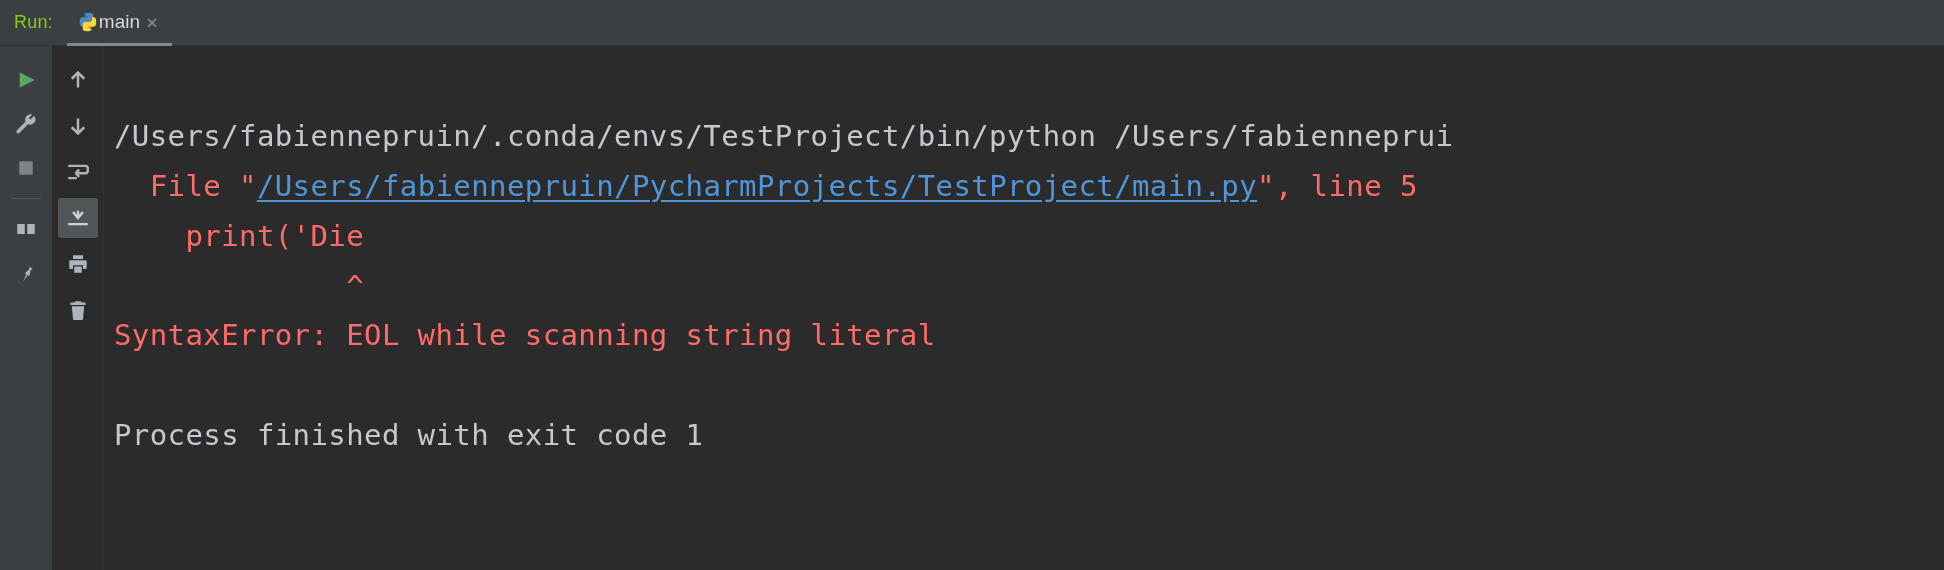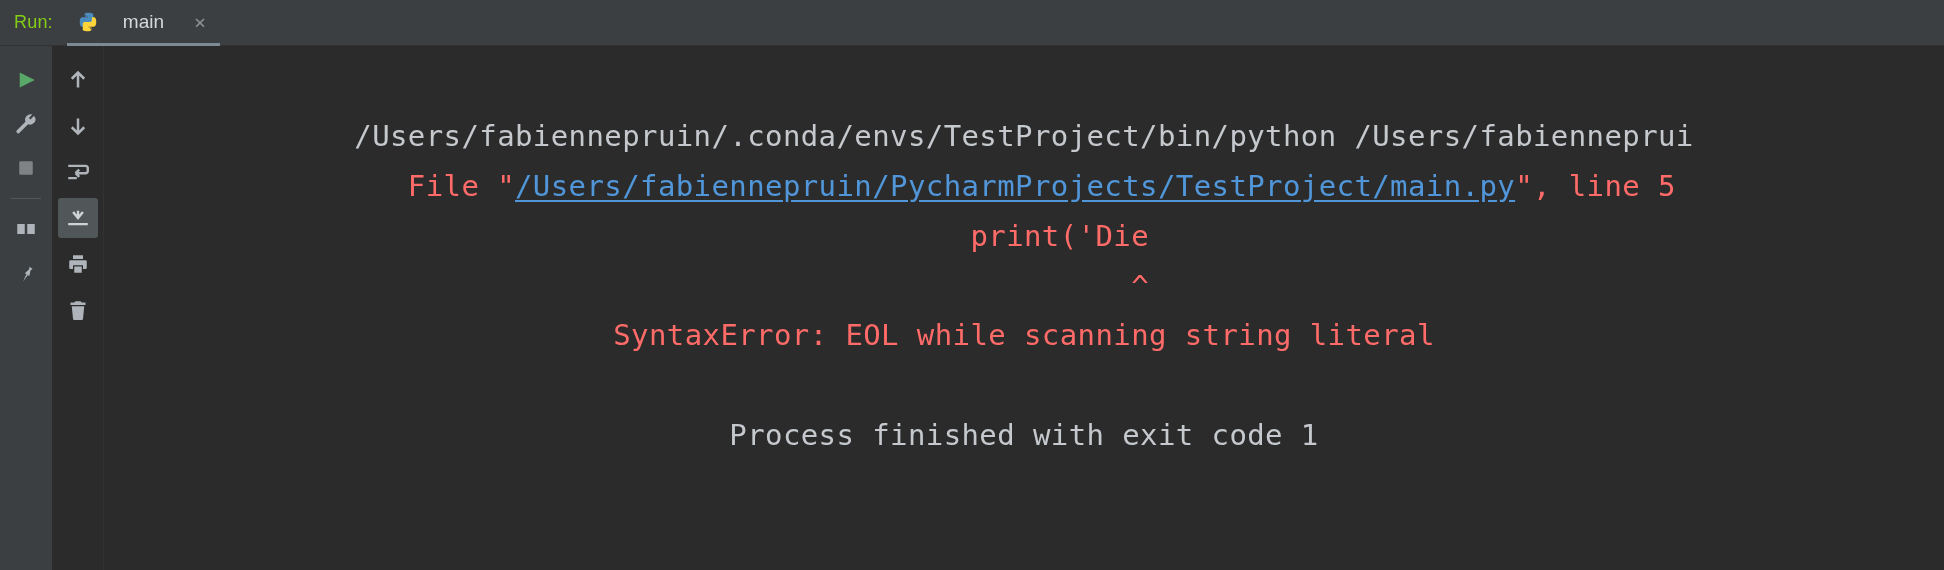--- a/index.html
+++ b/index.html
@@ -30,21 +30,21 @@
     .run-label {
       color: #84cc16;
       font-family: -apple-system, 'Segoe UI', sans-serif;
       font-size: 18px;
       padding: 0 14px;
       letter-spacing: 0.2px;
     }
     .tab {
       display: flex;
       align-items: center;
-      gap: 24px;
+      gap: 0;
       height: 100%;
       padding: 0 14px 0 10px;
       border-bottom: 3px solid #7d8a93;
       margin-bottom: -1px;
     }
     .py-icon {
       width: 22px;
       height: 22px;
       position: relative;
     }
@@ -58,21 +58,20 @@
       color: #8a8f93;
       font-size: 20px;
       margin-left: 6px;
       line-height: 1;
       cursor: pointer;
     }
     .body {
       display: flex;
       flex: 1;
       min-height: 0;
-      text-align: center;
     }
     .gutter {
       width: 52px;
       background: #3c3f41;
       display: flex;
       flex-direction: column;
       align-items: center;
       padding-top: 14px;
       gap: 4px;
     }

